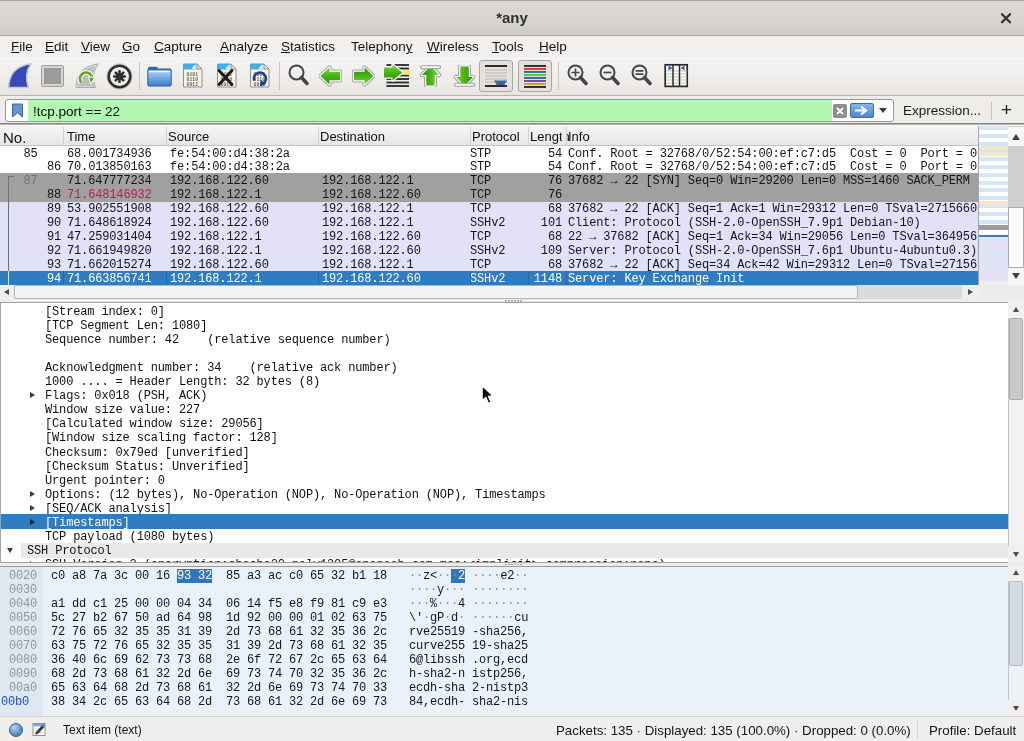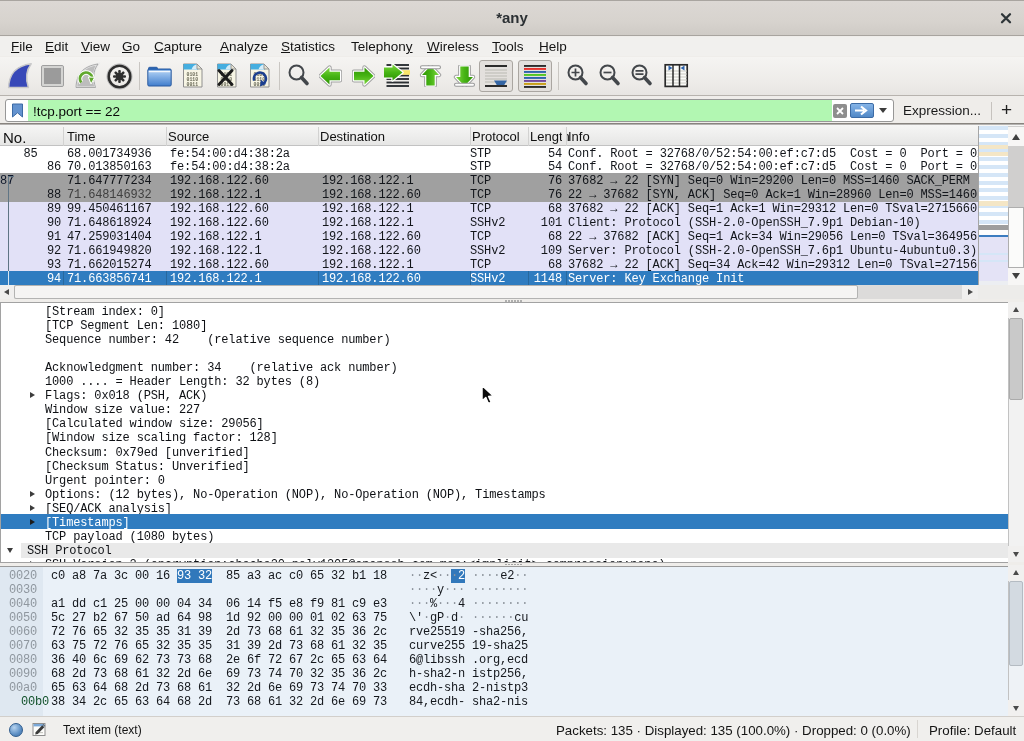--- a/index.html
+++ b/index.html
@@ -309,40 +309,39 @@
 <div class="abs" style="left:0;top:159.9px;width:978px;height:13.9px;overflow:hidden">
     <div class="abs mono" style="left:0;top:0.5px;width:61px;text-align:right;color:#12151a">86</div>
     <div class="abs mono" style="left:67px;top:0.5px;color:#12151a">70.013850163</div>
     <div class="abs mono" style="left:170px;top:0.5px;color:#12151a">fe:54:00:d4:38:2a</div>
     <div class="abs mono" style="left:322px;top:0.5px;color:#12151a"></div>
     <div class="abs mono" style="left:470px;top:0.5px;color:#12151a">STP</div>
     <div class="abs mono" style="left:500px;top:0.5px;width:62px;text-align:right;color:#12151a">54</div>
     <div class="abs mono" style="left:568px;top:0.5px;width:410px;overflow:hidden;color:#12151a">Conf. Root = 32768/0/52:54:00:ef:c7:d5  Cost = 0  Port = 0x8002</div>
   </div>
 <div class="abs" style="left:0;top:173.8px;width:978px;height:13.9px;overflow:hidden">
-    <div class="abs mono" style="left:0;top:0.5px;width:61px;text-align:left;color:#0f172a">87</div>
+    <div class="abs mono" style="left:0;top:0.5px;width:61px;text-align:center;color:#737373">87</div>
     <div class="abs mono" style="left:67px;top:0.5px;color:#12151a">71.647777234</div>
     <div class="abs mono" style="left:170px;top:0.5px;color:#12151a">192.168.122.60</div>
     <div class="abs mono" style="left:322px;top:0.5px;color:#12151a">192.168.122.1</div>
     <div class="abs mono" style="left:470px;top:0.5px;color:#12151a">TCP</div>
     <div class="abs mono" style="left:500px;top:0.5px;width:62px;text-align:right;color:#12151a">76</div>
     <div class="abs mono" style="left:568px;top:0.5px;width:410px;overflow:hidden;color:#12151a">37682 → 22 [SYN] Seq=0 Win=29200 Len=0 MSS=1460 SACK_PERM</div>
   </div>
 <div class="abs" style="left:0;top:187.7px;width:978px;height:13.9px;overflow:hidden">
     <div class="abs mono" style="left:0;top:0.5px;width:61px;text-align:right;color:#12151a">88</div>
-    <div class="abs mono" style="left:67px;top:0.5px;color:#404040">71.648146932</div>
+    <div class="abs mono" style="left:67px;top:0.5px;color:#be185d">71.648146932</div>
     <div class="abs mono" style="left:170px;top:0.5px;color:#12151a">192.168.122.1</div>
     <div class="abs mono" style="left:322px;top:0.5px;color:#12151a">192.168.122.60</div>
     <div class="abs mono" style="left:470px;top:0.5px;color:#12151a">TCP</div>
     <div class="abs mono" style="left:500px;top:0.5px;width:62px;text-align:right;color:#12151a">76</div>
-    <div class="abs mono" style="left:568px;top:0.5px;width:410px;overflow:hidden;color:#12151a">22 → 37682 [SYN, ACK] Seq=0 Ack=1 Win=28960 Len=0 MSS=1460</div>
   </div>
 <div class="abs" style="left:0;top:201.6px;width:978px;height:13.9px;overflow:hidden">
     <div class="abs mono" style="left:0;top:0.5px;width:61px;text-align:right;color:#12151a">89</div>
-    <div class="abs mono" style="left:67px;top:0.5px;color:#12151a">99.450461167</div>
+    <div class="abs mono" style="left:67px;top:0.5px;color:#12151a">53.902551908</div>
     <div class="abs mono" style="left:170px;top:0.5px;color:#12151a">192.168.122.60</div>
     <div class="abs mono" style="left:322px;top:0.5px;color:#12151a">192.168.122.1</div>
     <div class="abs mono" style="left:470px;top:0.5px;color:#12151a">TCP</div>
     <div class="abs mono" style="left:500px;top:0.5px;width:62px;text-align:right;color:#12151a">68</div>
     <div class="abs mono" style="left:568px;top:0.5px;width:410px;overflow:hidden;color:#12151a">37682 → 22 [ACK] Seq=1 Ack=1 Win=29312 Len=0 TSval=2715660</div>
   </div>
 <div class="abs" style="left:0;top:215.5px;width:978px;height:13.9px;overflow:hidden">
     <div class="abs mono" style="left:0;top:0.5px;width:61px;text-align:right;color:#12151a">90</div>
     <div class="abs mono" style="left:67px;top:0.5px;color:#12151a">71.648618924</div>
     <div class="abs mono" style="left:170px;top:0.5px;color:#12151a">192.168.122.60</div>
@@ -484,21 +483,21 @@
 <div class="abs mono" style="left:409px;top:71.8px;color:#14171c;letter-spacing:-0.2px">curve255 19-sha25</div>
 <div class="abs mono" style="left:9px;top:85.8px;color:#8f979f;letter-spacing:-0.2px">0080</div>
 <div class="abs mono" style="left:51px;top:85.8px;color:#14171c;letter-spacing:-0.2px">36 40 6c 69 62 73 73 68  2e 6f 72 67 2c 65 63 64</div>
 <div class="abs mono" style="left:409px;top:85.8px;color:#14171c;letter-spacing:-0.2px">6@libssh .org,ecd</div>
 <div class="abs mono" style="left:9px;top:99.8px;color:#8f979f;letter-spacing:-0.2px">0090</div>
 <div class="abs mono" style="left:51px;top:99.8px;color:#14171c;letter-spacing:-0.2px">68 2d 73 68 61 32 2d 6e  69 73 74 70 32 35 36 2c</div>
 <div class="abs mono" style="left:409px;top:99.8px;color:#14171c;letter-spacing:-0.2px">h-sha2-n istp256,</div>
 <div class="abs mono" style="left:9px;top:113.9px;color:#8f979f;letter-spacing:-0.2px">00a0</div>
 <div class="abs mono" style="left:51px;top:113.9px;color:#14171c;letter-spacing:-0.2px">65 63 64 68 2d 73 68 61  32 2d 6e 69 73 74 70 33</div>
 <div class="abs mono" style="left:409px;top:113.9px;color:#14171c;letter-spacing:-0.2px">ecdh-sha 2-nistp3</div>
-<div class="abs mono" style="left:21px;top:127.9px;color:#14532d;letter-spacing:-0.2px">00b0</div>
+<div class="abs mono" style="left:1px;top:127.9px;color:#1d4ed8;letter-spacing:-0.2px">00b0</div>
 <div class="abs mono" style="left:51px;top:127.9px;color:#14171c;letter-spacing:-0.2px">38 34 2c 65 63 64 68 2d  73 68 61 32 2d 6e 69 73</div>
 <div class="abs mono" style="left:409px;top:127.9px;color:#14171c;letter-spacing:-0.2px">84,ecdh- sha2-nis</div>
 </div>
 
 <div class="abs" style="left:1008px;top:565px;width:16px;height:151px;background:#eef2f6;border-left:1px solid #c2c2c2"></div>
 <div class="abs" style="left:1008px;top:565px;width:16px;height:16px;background:#f1f0ef"></div>
 <div class="abs" style="left:1012.5px;top:570px;width:0;height:0;border-bottom:5px solid #4a4a4a;border-left:3.5px solid transparent;border-right:3.5px solid transparent"></div>
 <div class="abs" style="left:1008px;top:700px;width:16px;height:16px;background:#f1f0ef"></div>
 <div class="abs" style="left:1012.5px;top:706px;width:0;height:0;border-top:5px solid #4a4a4a;border-left:3.5px solid transparent;border-right:3.5px solid transparent"></div>
 <div class="abs" style="left:1009px;top:581px;width:14px;height:85px;background:#d3dae1;border:1px solid #b4bbc2;border-radius:2px"></div>

